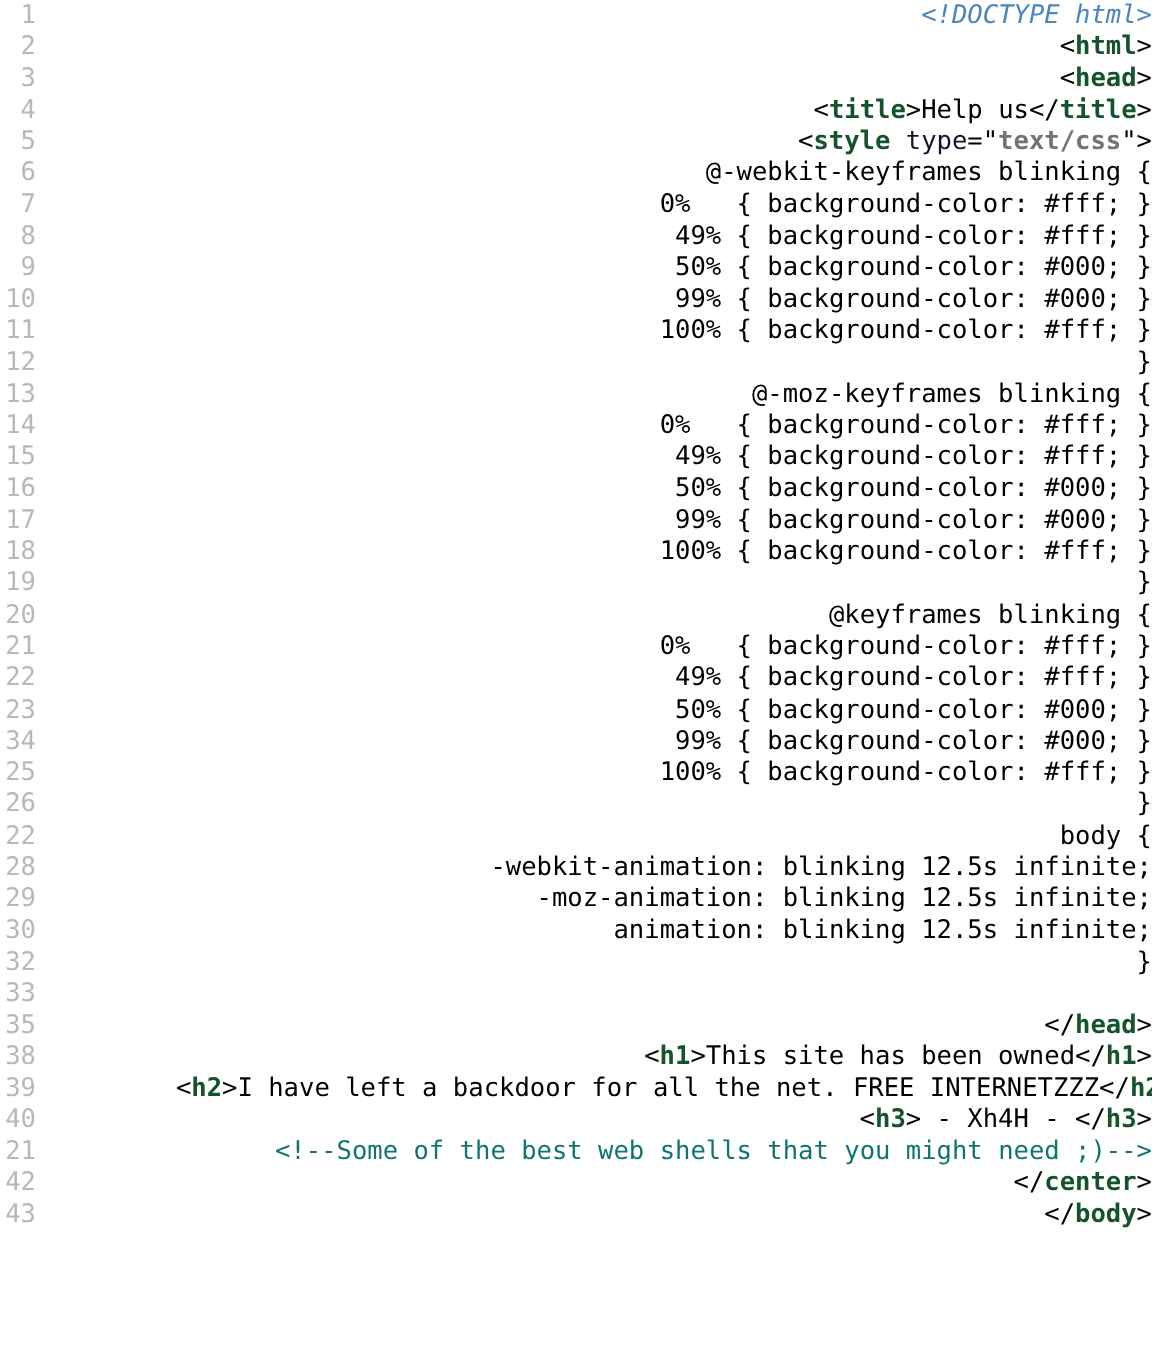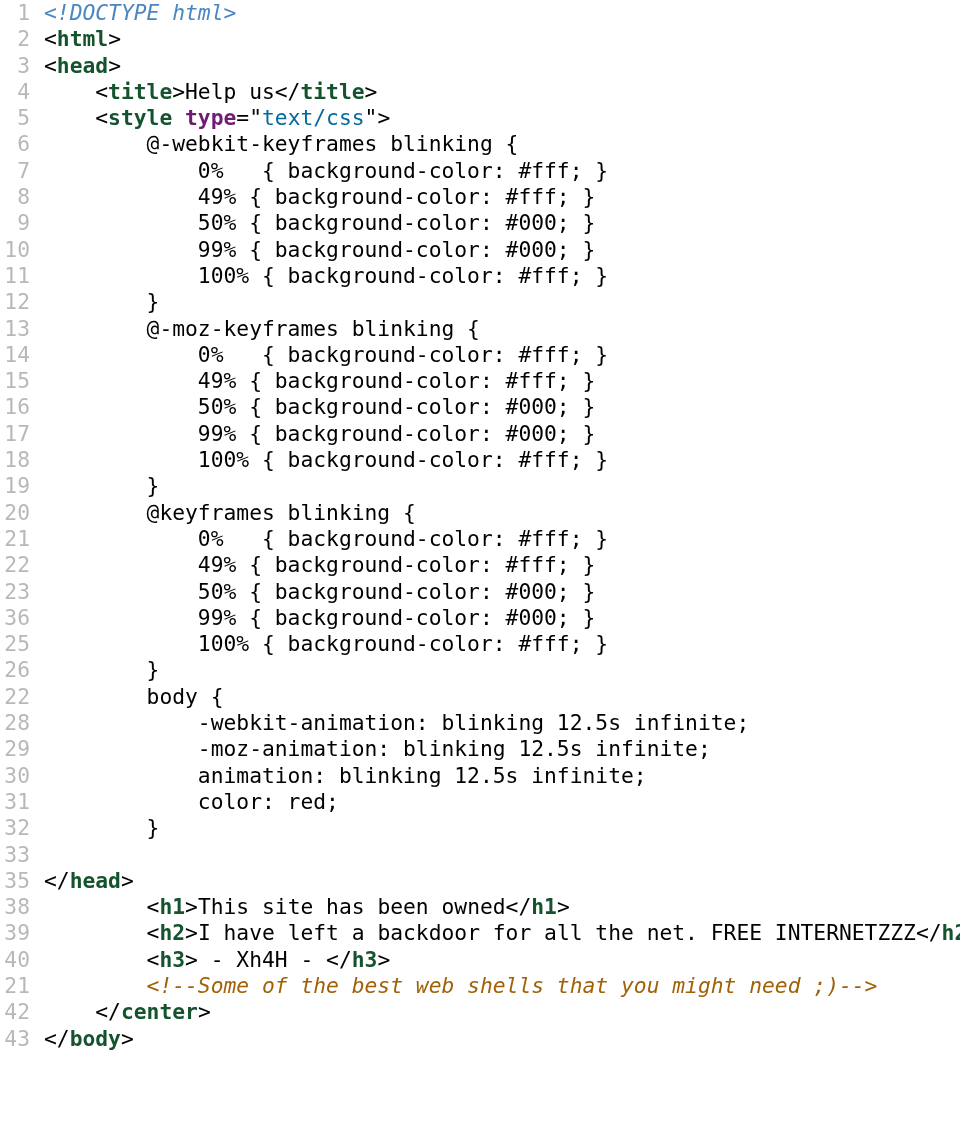--- a/index.html
+++ b/index.html
@@ -11,27 +11,27 @@
     font-size: 21.3px;
     line-height: 26.3px;
     color: #000000;
   }
   .line { display: flex; height: 26.3px; white-space: pre; }
   .ln {
     width: 30px; text-align: right; color: #b8b8b8;
     flex: 0 0 30px; padding-right: 14px;
     font-family: "DejaVu Sans Mono", monospace;
   }
-  .code { flex: 1 1 auto; white-space: pre; }
+  .code { flex: 1 1 auto; white-space: pre; text-align: right; }
   .tag { color: #000000; }
   .tn { color: #14532d; font-weight: bold; }
-  .attr { color: #701a75; font-weight: bold; }
-  .str { color: #0369a1; }
+  .attr { color: #0f172a; font-weight: normal; }
+  .str { color: #737373; font-weight: bold; }
   .doctype { color: #4a86c0; font-style: italic; }
-  .comment { color: #a16207; font-style: italic; }
+  .comment { color: #0f766e; }
 </style>
 </head>
 <body>
 
 <div class="viewer" id="viewer">
     <div class="line"><span class="ln">1</span><span class="code"><span class="doctype">&lt;!DOCTYPE html&gt;</span></span></div>
     <div class="line"><span class="ln">2</span><span class="code"><span class="tag">&lt;</span><span class="tn">html</span><span class="tag">&gt;</span></span></div>
     <div class="line"><span class="ln">3</span><span class="code"><span class="tag">&lt;</span><span class="tn">head</span><span class="tag">&gt;</span></span></div>
     <div class="line"><span class="ln">4</span><span class="code"><span class="tag">    &lt;</span><span class="tn">title</span><span class="tag">&gt;Help us&lt;/</span><span class="tn">title</span><span class="tag">&gt;</span></span></div>
     <div class="line"><span class="ln">5</span><span class="code"><span class="tag">    &lt;</span><span class="tn">style</span><span class="tag"> </span><span class="attr">type</span><span class="tag">="</span><span class="str">text/css</span><span class="tag">"&gt;</span></span></div>
@@ -46,28 +46,27 @@
     <div class="line"><span class="ln">14</span><span class="code"><span class="tag">            0%   { background-color: #fff; }</span></span></div>
     <div class="line"><span class="ln">15</span><span class="code"><span class="tag">            49% { background-color: #fff; }</span></span></div>
     <div class="line"><span class="ln">16</span><span class="code"><span class="tag">            50% { background-color: #000; }</span></span></div>
     <div class="line"><span class="ln">17</span><span class="code"><span class="tag">            99% { background-color: #000; }</span></span></div>
     <div class="line"><span class="ln">18</span><span class="code"><span class="tag">            100% { background-color: #fff; }</span></span></div>
     <div class="line"><span class="ln">19</span><span class="code"><span class="tag">        }</span></span></div>
     <div class="line"><span class="ln">20</span><span class="code"><span class="tag">        @keyframes blinking {</span></span></div>
     <div class="line"><span class="ln">21</span><span class="code"><span class="tag">            0%   { background-color: #fff; }</span></span></div>
     <div class="line"><span class="ln">22</span><span class="code"><span class="tag">            49% { background-color: #fff; }</span></span></div>
     <div class="line"><span class="ln">23</span><span class="code"><span class="tag">            50% { background-color: #000; }</span></span></div>
-    <div class="line"><span class="ln">36</span><span class="code"><span class="tag">            99% { background-color: #000; }</span></span></div>
+    <div class="line"><span class="ln">34</span><span class="code"><span class="tag">            99% { background-color: #000; }</span></span></div>
     <div class="line"><span class="ln">25</span><span class="code"><span class="tag">            100% { background-color: #fff; }</span></span></div>
     <div class="line"><span class="ln">26</span><span class="code"><span class="tag">        }</span></span></div>
     <div class="line"><span class="ln">22</span><span class="code"><span class="tag">        body {</span></span></div>
     <div class="line"><span class="ln">28</span><span class="code"><span class="tag">            -webkit-animation: blinking 12.5s infinite;</span></span></div>
     <div class="line"><span class="ln">29</span><span class="code"><span class="tag">            -moz-animation: blinking 12.5s infinite;</span></span></div>
     <div class="line"><span class="ln">30</span><span class="code"><span class="tag">            animation: blinking 12.5s infinite;</span></span></div>
-    <div class="line"><span class="ln">31</span><span class="code"><span class="tag">            color: red;</span></span></div>
     <div class="line"><span class="ln">32</span><span class="code"><span class="tag">        }</span></span></div>
     <div class="line"><span class="ln">33</span><span class="code"></span></div>
     <div class="line"><span class="ln">35</span><span class="code"><span class="tag">&lt;/</span><span class="tn">head</span><span class="tag">&gt;</span></span></div>
     <div class="line"><span class="ln">38</span><span class="code"><span class="tag">        &lt;</span><span class="tn">h1</span><span class="tag">&gt;This site has been owned&lt;/</span><span class="tn">h1</span><span class="tag">&gt;</span></span></div>
     <div class="line"><span class="ln">39</span><span class="code"><span class="tag">        &lt;</span><span class="tn">h2</span><span class="tag">&gt;I have left a backdoor for all the net. FREE INTERNETZZZ&lt;/</span><span class="tn">h2</span></span></div>
     <div class="line"><span class="ln">40</span><span class="code"><span class="tag">        &lt;</span><span class="tn">h3</span><span class="tag">&gt; - Xh4H - &lt;/</span><span class="tn">h3</span><span class="tag">&gt;</span></span></div>
     <div class="line"><span class="ln">21</span><span class="code"><span class="comment">        &lt;!--Some of the best web shells that you might need ;)--&gt;</span></span></div>
     <div class="line"><span class="ln">42</span><span class="code"><span class="tag">    &lt;/</span><span class="tn">center</span><span class="tag">&gt;</span></span></div>
     <div class="line"><span class="ln">43</span><span class="code"><span class="tag">&lt;/</span><span class="tn">body</span><span class="tag">&gt;</span></span></div>
   </div>

